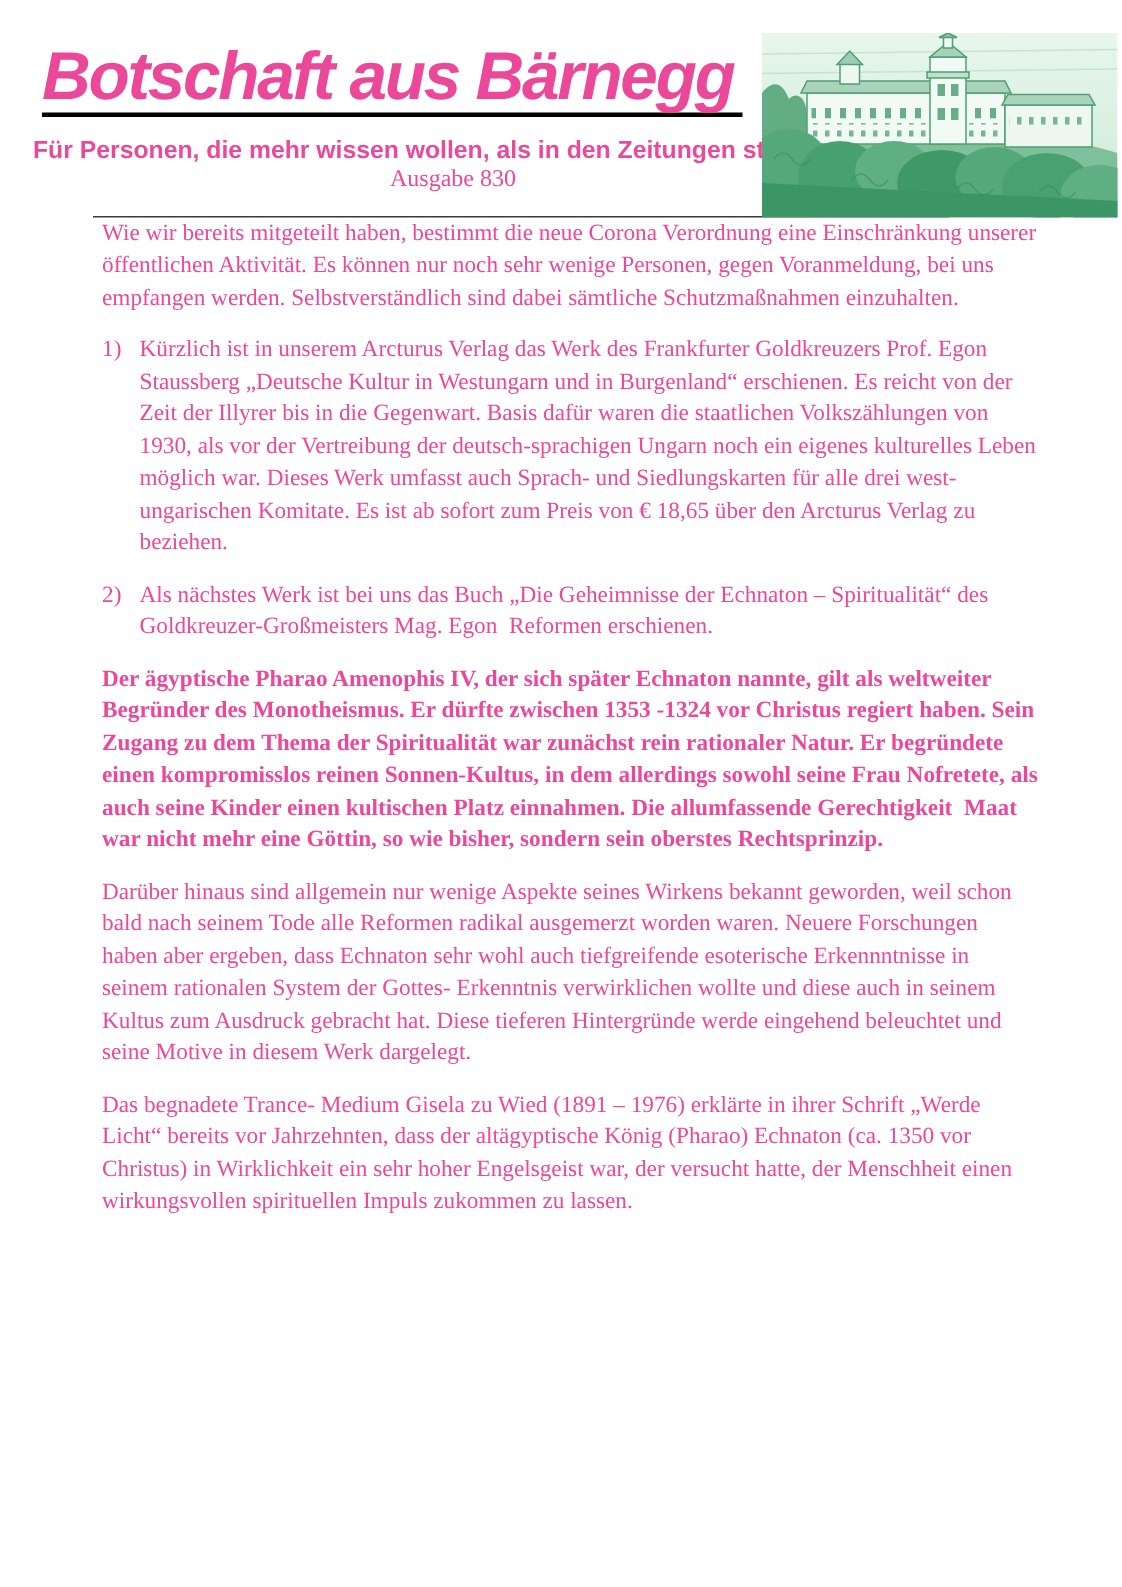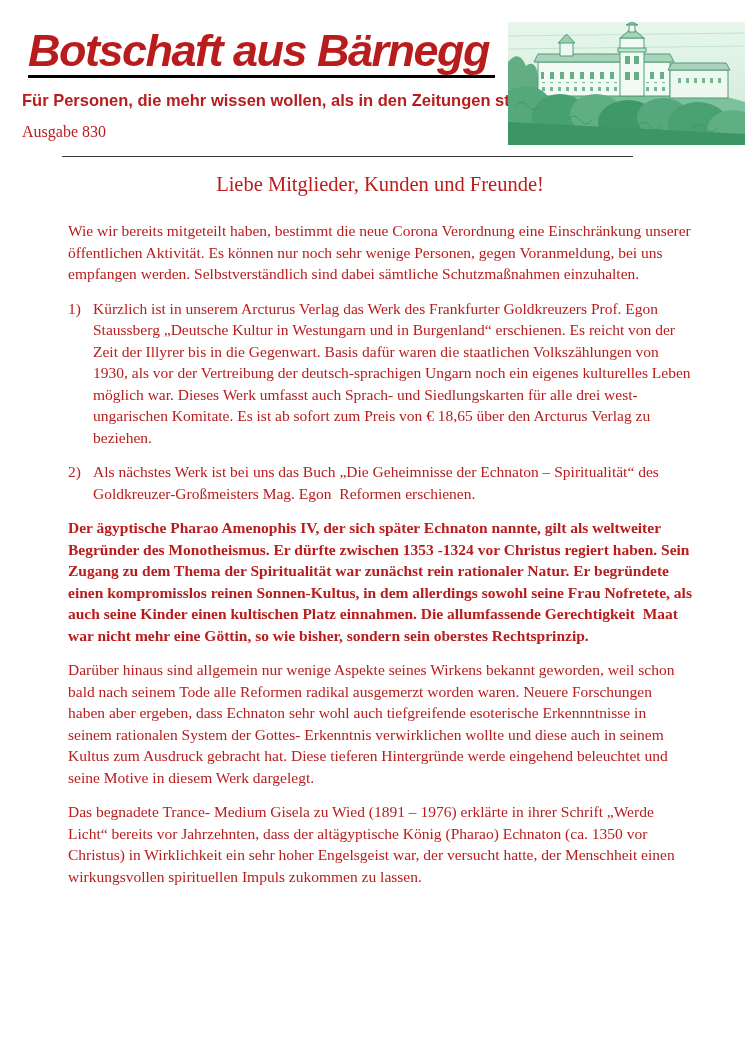--- a/index.html
+++ b/index.html
@@ -1,32 +1,32 @@
 <!DOCTYPE html>
 <html lang="de"><head>
 <meta charset="utf-8">
 <style>
   html,body { margin:0; padding:0; background:#ffffff; }
   .page {
     position:relative; width:748px; height:1058px; margin:0 auto;
-    background:#ffffff; color:#b91c1c;
+    background:#ffffff; color:#ec4899;
     font-family:"Liberation Serif", serif; overflow:hidden;
   }
   .masthead { padding:28px 0 0 22px; }
   .title {
     display:inline-block; margin:0 0 0 6px; padding:0 6px 1px 0;
     font-family:"Liberation Sans", sans-serif; font-style:italic; font-weight:700;
     font-size:45px; line-height:1.02; letter-spacing:-1.5px;
     border-bottom:3px solid #000;
   }
   .subtitle {
     margin-top:13px; font-family:"Liberation Sans", sans-serif;
     font-weight:700; font-size:16.5px; line-height:1.2;
   }
-  .issue { width:560px; margin-top:12px; text-align:left; font-size:16px; }
+  .issue { width:560px; text-align:center; font-size:16px; }
   .castle { position:absolute; top:22px; right:3px; width:237px; height:123px; }
   .divider { margin:15px 0 0 62px; width:571px; border-top:1.5px solid #3b3b3b; }
   .salutation { margin:17px 0 25px; text-align:center; font-size:20.5px; font-weight:400; }
   .body-col { padding:0 56px 0 68px; font-size:15.5px; line-height:21.5px; text-align:left; }
   p.para { margin:0 0 13px 0; white-space:pre-wrap; }
   .numbered-list { margin:1px 0 0 0; }
   .list-item { display:flex; margin:0 0 13px 0; }
   .marker { flex:0 0 25px; width:25px; }
   .li-text { flex:1; white-space:pre-wrap; }
   .gap-lg { margin-top:27px;font-weight:bold; }
@@ -98,21 +98,20 @@
         <path d="M60,98 q6,-8 12,0 q6,8 12,0"></path>
         <path d="M130,104 q6,-8 12,0 q6,8 12,0"></path>
         <path d="M185,106 q6,-8 12,0 q6,8 12,0"></path>
       </g>
     </svg>
   </div>
 
   <div class="divider"></div>
 
   <main class="body-col">
-    <h2 class="salutation">Liebe Mitglieder, Kunden und Freunde!</h2>
 
     <p class="para">Wie wir bereits mitgeteilt haben, bestimmt die neue Corona Verordnung eine Einschränkung unserer öffentlichen Aktivität. Es können nur noch sehr wenige Personen, gegen Voranmeldung, bei uns empfangen werden. Selbstverständlich sind dabei sämtliche Schutzmaßnahmen einzuhalten.</p>
 
     <div class="numbered-list">
       <div class="list-item">
         <span class="marker">1)</span>
         <span class="li-text">Kürzlich ist in unserem Arcturus Verlag das Werk des Frankfurter Goldkreuzers Prof. Egon Staussberg „Deutsche Kultur in Westungarn und in Burgenland“ erschienen. Es reicht von der Zeit der Illyrer bis in die Gegenwart. Basis dafür waren die staatlichen Volkszählungen von 1930, als vor der Vertreibung der deutsch-sprachigen Ungarn noch ein eigenes kulturelles Leben möglich war. Dieses Werk umfasst auch Sprach- und Siedlungskarten für alle drei west-ungarischen Komitate. Es ist ab sofort zum Preis von € 18,65 über den Arcturus Verlag zu beziehen.</span>
       </div>
       <div class="list-item">
         <span class="marker">2)</span>

